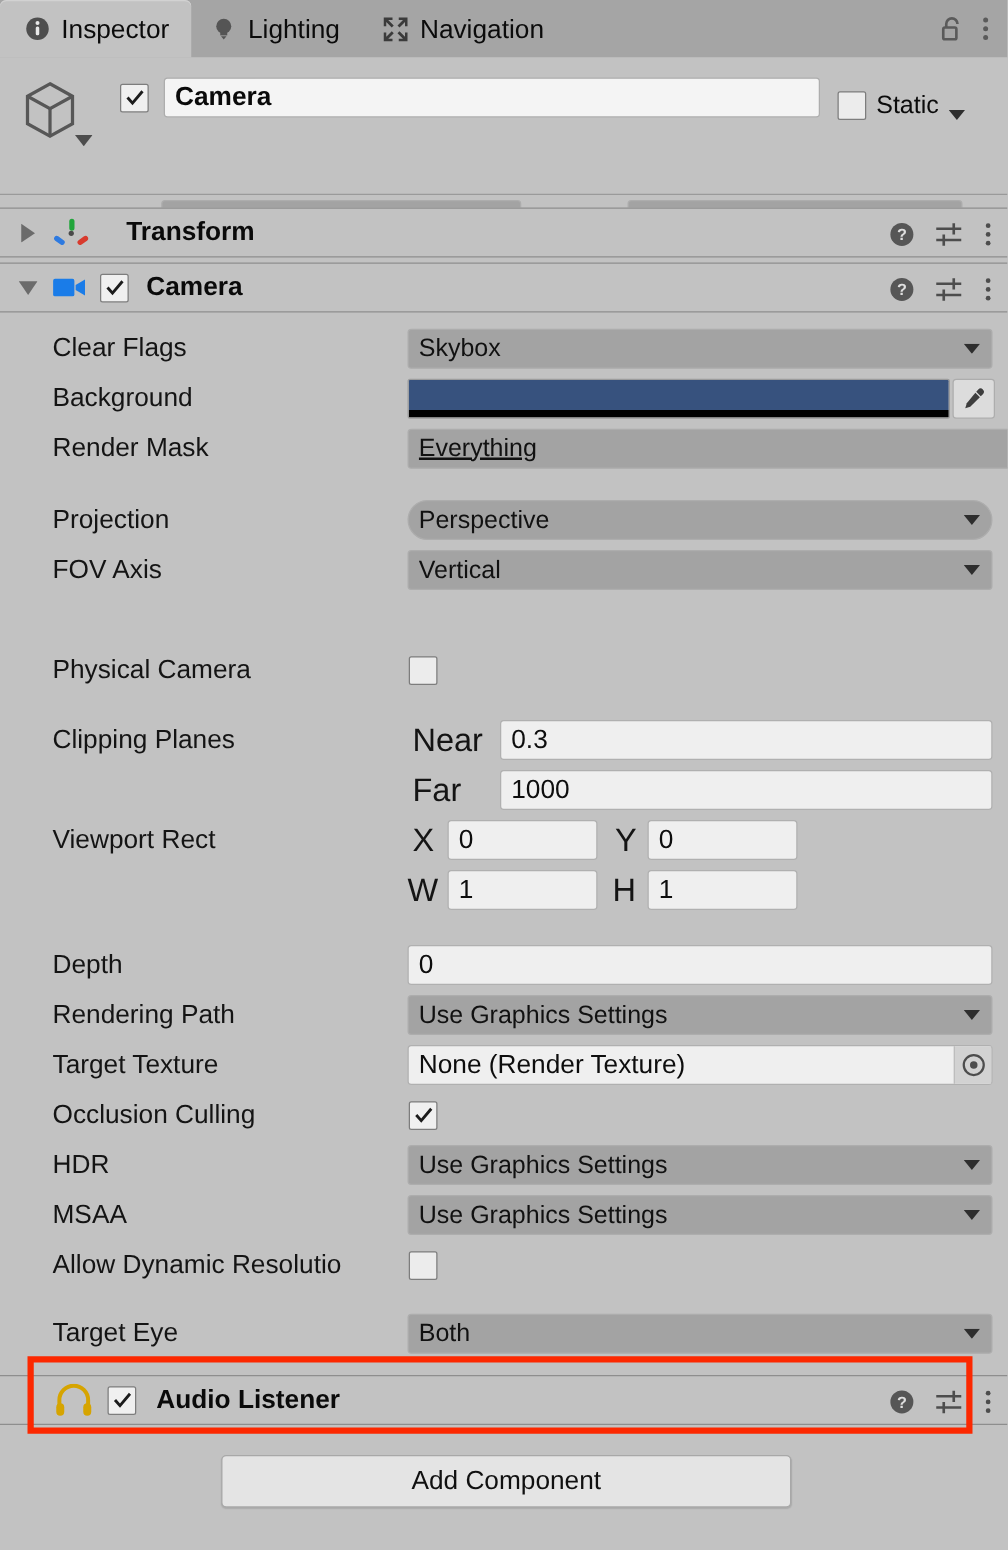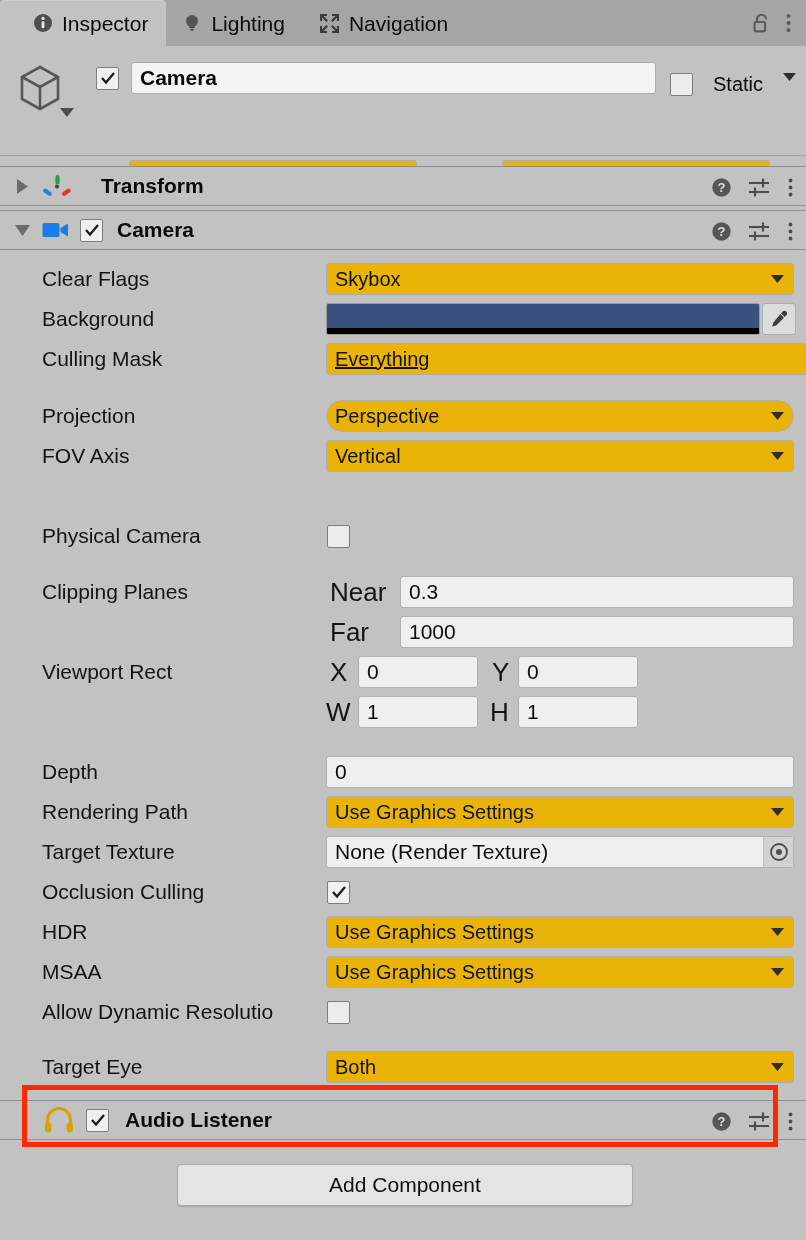--- a/index.html
+++ b/index.html
@@ -53,28 +53,28 @@
     width: 23px; height: 23px; background: #f0f0f0;
     border: 1px solid #7d7d7d; border-radius: 2px;
     display: inline-flex; align-items: center; justify-content: center; flex: none;
   }
   .cb.off { background: #ececec; }
   .name-field {
     height: 32px; background: #f4f4f4; border: 1px solid #adadad; border-radius: 3px;
     font-size: 21px; font-weight: bold; color: #0a0a0a;
     display: flex; align-items: center; padding: 0 8px;
   }
-  .static-wrap { display: flex; align-items: flex-start; gap: 20px; margin-top: 12px; }
+  .static-wrap { display: flex; align-items: flex-end; gap: 8px; margin-top: 12px; }
   .static-label { font-size: 20px; color: #0b0b0b; }
 
   .go-row2 { position: absolute; left: 0; top: 114px; width: 806px; height: 32px; display: flex; align-items: center; }
   .sm-label { font-size: 20px; color: #111; }
 
   .dd {
-    background: #eab308; border: 1px solid #adadad; border-radius: 3px;
+    background: #a3a3a3; border: 1px solid #adadad; border-radius: 3px;
     height: 32px; display: flex; align-items: center;
     padding: 0 8px; font-size: 20px; color: #111;
     position: relative;
   }
   .dd .caret { position: absolute; right: 9px; top: 50%; transform: translateY(-50%); }
   .dd-val { white-space: nowrap; overflow: hidden; }
 
   
   .comp-header {
     position: absolute; left: 0; width: 806px; height: 40px;
@@ -141,21 +141,21 @@
   }
 </style>
 </head>
 <body>
 
 <div id="root">
 
   <div class="tabbar">
     <div class="tabbar-inner">
 
-      <div class="tab active" style="padding-left:33px;">
+      <div class="tab active" style="padding-left:20px;">
         <span class="ico">
           <svg width="20" height="20" viewBox="0 0 20 20">
             <circle cx="10" cy="10" r="9" fill="#4e4e4e"></circle>
             <circle cx="10" cy="5.4" r="1.6" fill="#e8e8e8"></circle>
             <rect x="8.6" y="8.2" width="2.8" height="7" rx="1.2" fill="#e8e8e8"></rect>
           </svg>
         </span>
         <span class="tab-label">Inspector</span>
       </div>
 
@@ -371,21 +371,21 @@
       <span class="ico">
         <svg width="19" height="19" viewBox="0 0 19 19">
           <path d="M12.6 1.6 a2.6 2.6 0 0 1 3.7 3.7 L14.6 7 L11 3.4 Z" fill="#3d3d3d"></path>
           <path d="M10.3 4.1 L13.9 7.7 L6.2 15.4 L2.2 16.6 L3.4 12.6 Z" fill="#3d3d3d"></path>
         </svg>
       </span>
     </span>
   </div>
 
   <div class="prop" style="top:339px;">
-    <span class="prop-label">Culling Mask</span>
+    <span class="prop-label">Render Mask</span>
     <span class="dd" style="position:absolute; left:326px; width:540px;text-decoration:underline;">
       <span class="dd-val">Everything</span>
       <span class="caret ico">
         <svg width="13" height="8" viewBox="0 0 13 8">
             <path d="M0 0 L13 0 L6.5 8 Z" fill="#2e2e2e"></path>
           </svg>
       </span>
     </span>
   </div>
 

